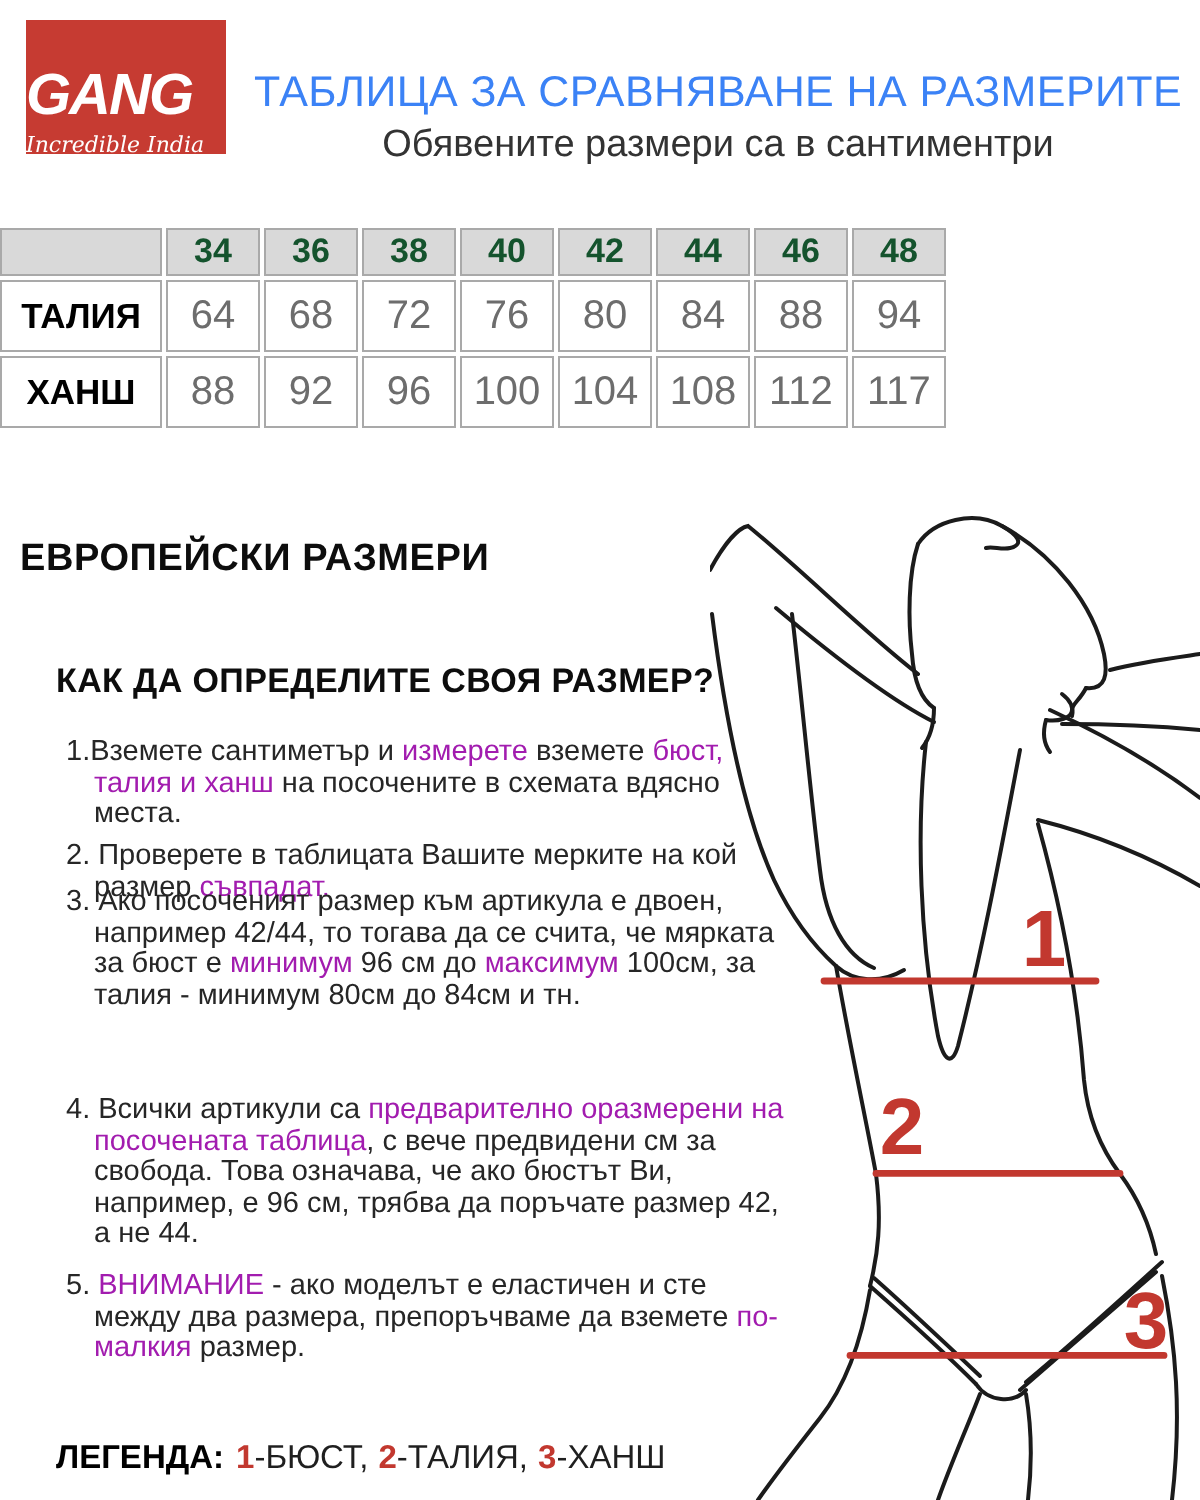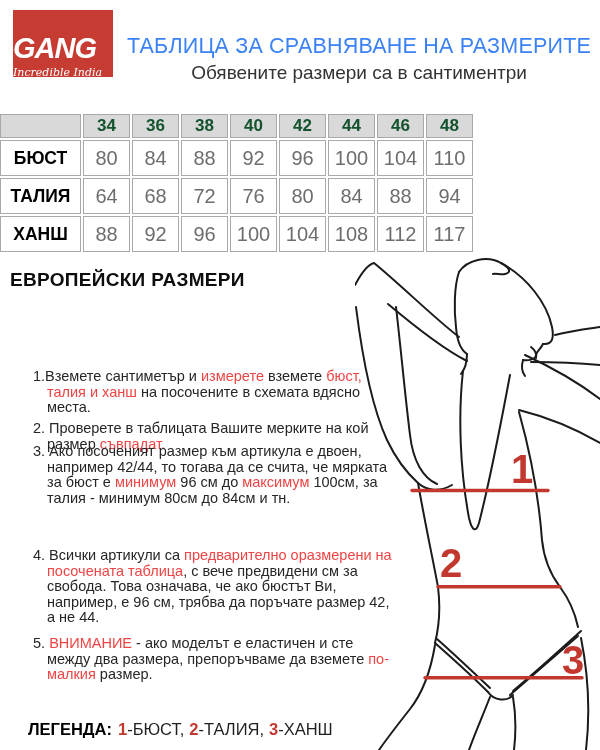--- a/index.html
+++ b/index.html
@@ -27,21 +27,21 @@
   table.sizes tbody th{background:#ffffff;color:#000000;font-size:17.5px;font-weight:bold;height:34px;}
   table.sizes tbody td{background:#ffffff;color:#6d6d6d;font-size:20px;font-weight:normal;height:34px;}
 
   
   .h-euro{position:absolute;left:10px;top:269px;font-size:19px;font-weight:bold;color:#0d0d0d;letter-spacing:.3px;}
   .h-howto{position:absolute;left:28px;top:331px;font-size:17px;font-weight:800;color:#0d0d0d;letter-spacing:.2px;}
 
   
   .item{position:absolute;left:33px;width:348px;font-size:14.5px;line-height:15.5px;color:#262626;
         padding-left:14px;text-indent:-14px;}
-  .accent{color:#ef4444;}
+  .accent{color:#a21caf;}
   .i1{top:369px;} .i2{top:421px;} .i3{top:444px;} .i4{top:548px;} .i5{top:636px;}
 
   
   .legend{position:absolute;left:28px;top:720px;font-size:16.5px;color:#1f1f1f;}
   .legend .lab{font-weight:bold;color:#000000;margin-right:6px;}
   .legend .num{font-weight:bold;color:#c2382f;}
   .legend .num.sp{margin-left:5px;}
 
   
   svg.figure{position:absolute;left:355px;top:255px;width:245px;height:495px;}
@@ -77,31 +77,20 @@
         <th>38</th>
         <th>40</th>
         <th>42</th>
         <th>44</th>
         <th>46</th>
         <th>48</th>
       </tr>
     </thead>
     <tbody>
       <tr>
-        <th>БЮСТ</th>
-        <td>80</td>
-        <td>84</td>
-        <td>88</td>
-        <td>92</td>
-        <td>96</td>
-        <td>100</td>
-        <td>104</td>
-        <td>110</td>
-      </tr>
-      <tr>
         <th>ТАЛИЯ</th>
         <td>64</td>
         <td>68</td>
         <td>72</td>
         <td>76</td>
         <td>80</td>
         <td>84</td>
         <td>88</td>
         <td>94</td>
       </tr>
@@ -113,20 +102,21 @@
         <td>100</td>
         <td>104</td>
         <td>108</td>
         <td>112</td>
         <td>117</td>
       </tr>
     </tbody>
   </table>
 
   <div class="h-euro">ЕВРОПЕЙСКИ РАЗМЕРИ</div>
+  <div class="h-howto">КАК ДА ОПРЕДЕЛИТЕ СВОЯ РАЗМЕР?</div>
 
   <div class="item i1"><span class="num">1.</span><span><span>Вземете сантиметър и </span><span class="accent">измерете</span><span> вземете </span><span class="accent">бюст, талия и ханш</span><span> на посочените в схемата вдясно места.</span></span></div>
   <div class="item i2"><span class="num">2.</span><span><span> Проверете в таблицата Вашите мерките на кой размер </span><span class="accent">съвпадат.</span></span></div>
   <div class="item i3"><span class="num">3.</span><span><span> Ако посоченият размер към артикула е двоен, например 42/44, то тогава да се счита, че мярката за бюст е </span><span class="accent">минимум</span><span> 96 см до </span><span class="accent">максимум</span><span> 100см, за талия - минимум 80см до 84см и тн.</span></span></div>
   <div class="item i4"><span class="num">4.</span><span><span> Всички артикули са </span><span class="accent">предварително оразмерени на посочената таблица</span><span>, с вече предвидени см за свобода. Това означава, че ако бюстът Ви, например, е 96 см, трябва да поръчате размер 42, а не 44.</span></span></div>
   <div class="item i5"><span class="num">5.</span><span><span> </span><span class="accent">ВНИМАНИЕ</span><span> - ако моделът е еластичен и сте между два размера, препоръчваме да вземете </span><span class="accent">по-малкия</span><span> размер.</span></span></div>
 
   <div class="legend">
     <span class="lab">ЛЕГЕНДА:</span><span class="num">1</span><span>-БЮСТ,</span><span class="num sp">2</span><span>-ТАЛИЯ,</span><span class="num sp">3</span><span>-ХАНШ</span>
   </div>

